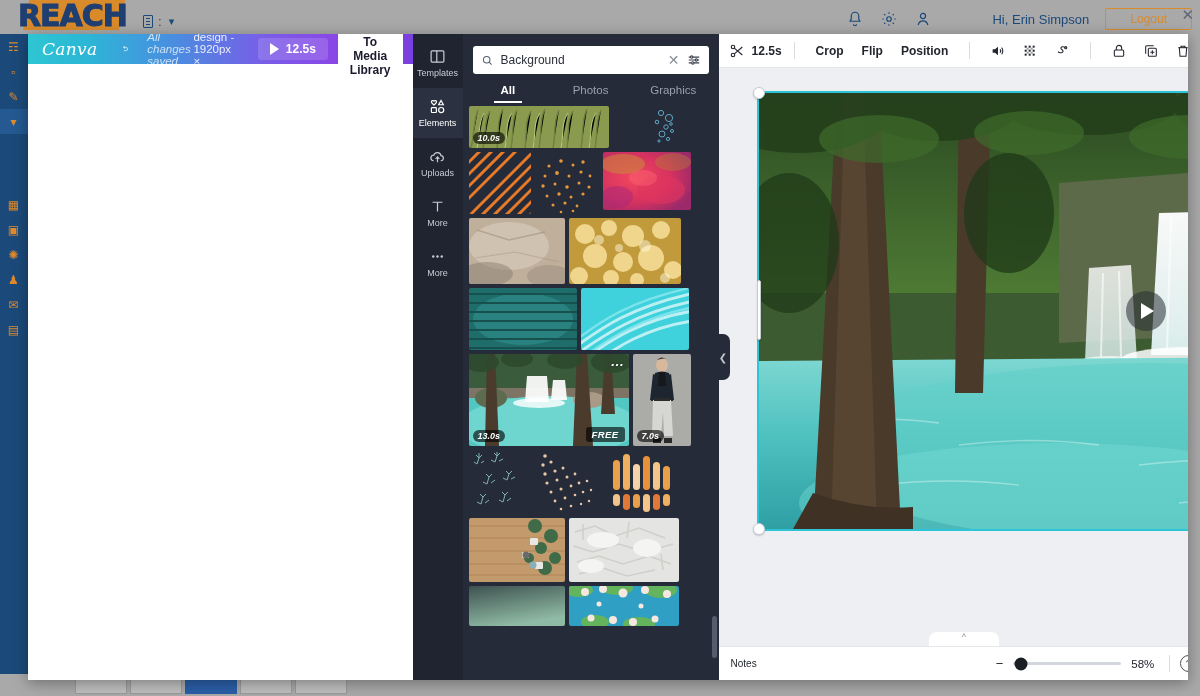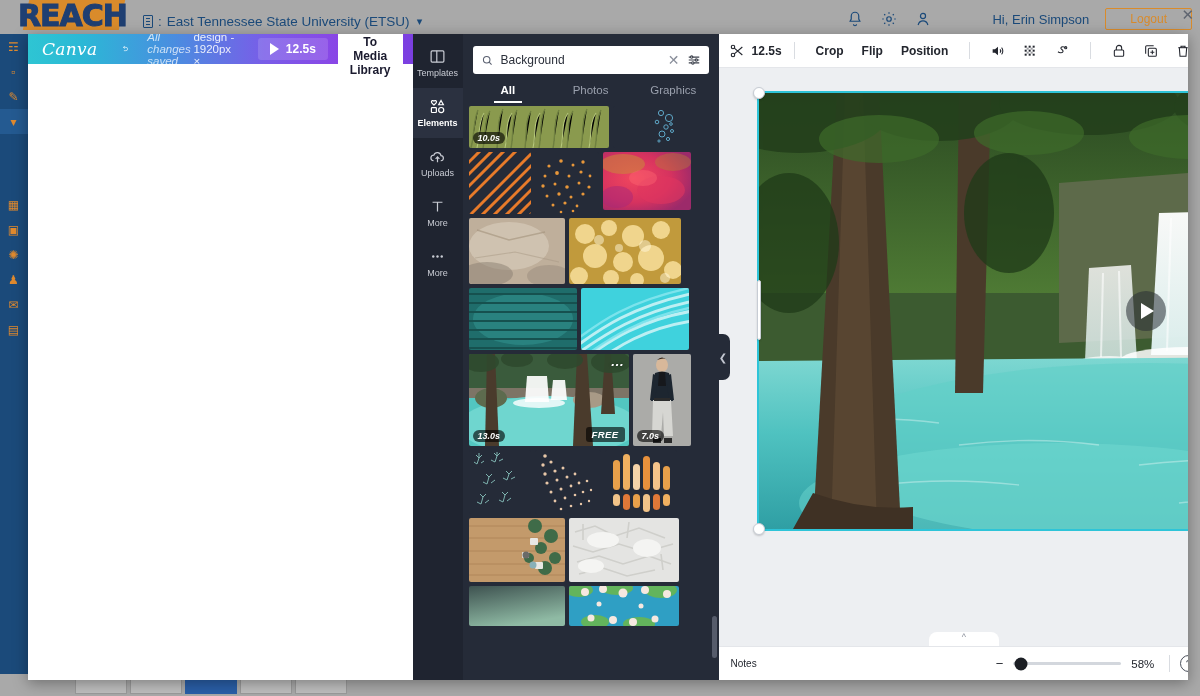--- a/index.html
+++ b/index.html
@@ -129,21 +129,21 @@
   
   .cv-rail {
     width: 50px; flex: 0 0 50px; background: #1f2430;
     padding-top: 4px;
   }
   .rail-item {
     height: 50px; display: flex; flex-direction: column;
     align-items: center; justify-content: center; gap: 3px;
     color: #c9ccd4; font-size: 9px;
   }
-  .rail-item.active { background: #2b3140; color: #fff; font-weight: bold; }
+  .rail-item.active { background: #2b3140; color: #fff; }
   .rail-item svg { width: 17px; height: 17px; }
 
   
   .cv-panel {
     width: 256px; flex: 0 0 256px; background: #252b38;
     position: relative; display: flex; flex-direction: column;
   }
   .panel-search-wrap { padding: 12px 10px 0 10px; }
   .panel-search {
     background: #fff; border-radius: 3px; height: 28px;
@@ -292,21 +292,20 @@
 
   <div class="bg-topbar">
     <div class="reach-logo">
       <div class="slab"></div>
       <div class="word">REACH</div>
     </div>
 
     <div class="inst-picker">
       <span class="bldg"></span>
       <span>: </span>
-      <span>East Tennessee State University (ETSU)</span>
       <span class="inst-caret">▾</span>
     </div>
 
     <div class="topbar-right">
       <svg class="ticon" viewBox="0 0 24 24" fill="none" stroke="currentColor" stroke-width="1.6">
         <path d="M12 3a5 5 0 0 0-5 5v4l-1.5 3h13L17 12V8a5 5 0 0 0-5-5z"></path>
           <path d="M10 19a2 2 0 0 0 4 0"></path>
       </svg>
       <svg class="ticon" viewBox="0 0 24 24" fill="none" stroke="currentColor" stroke-width="1.6">
         <circle cx="12" cy="12" r="3"></circle>

